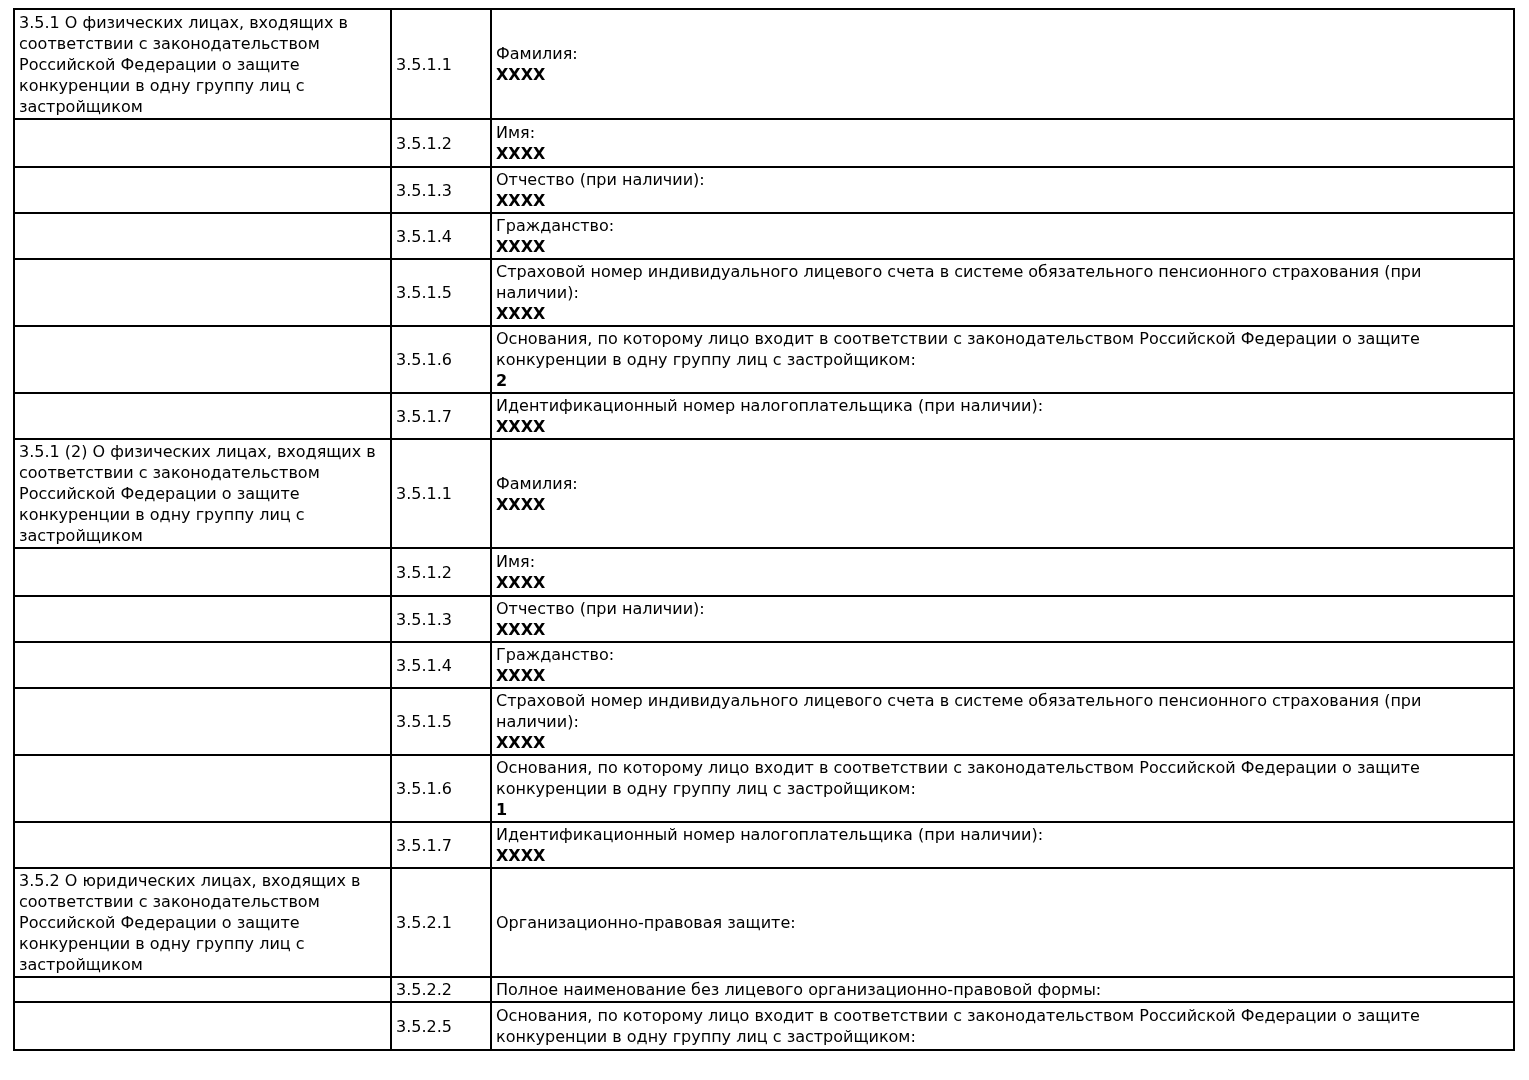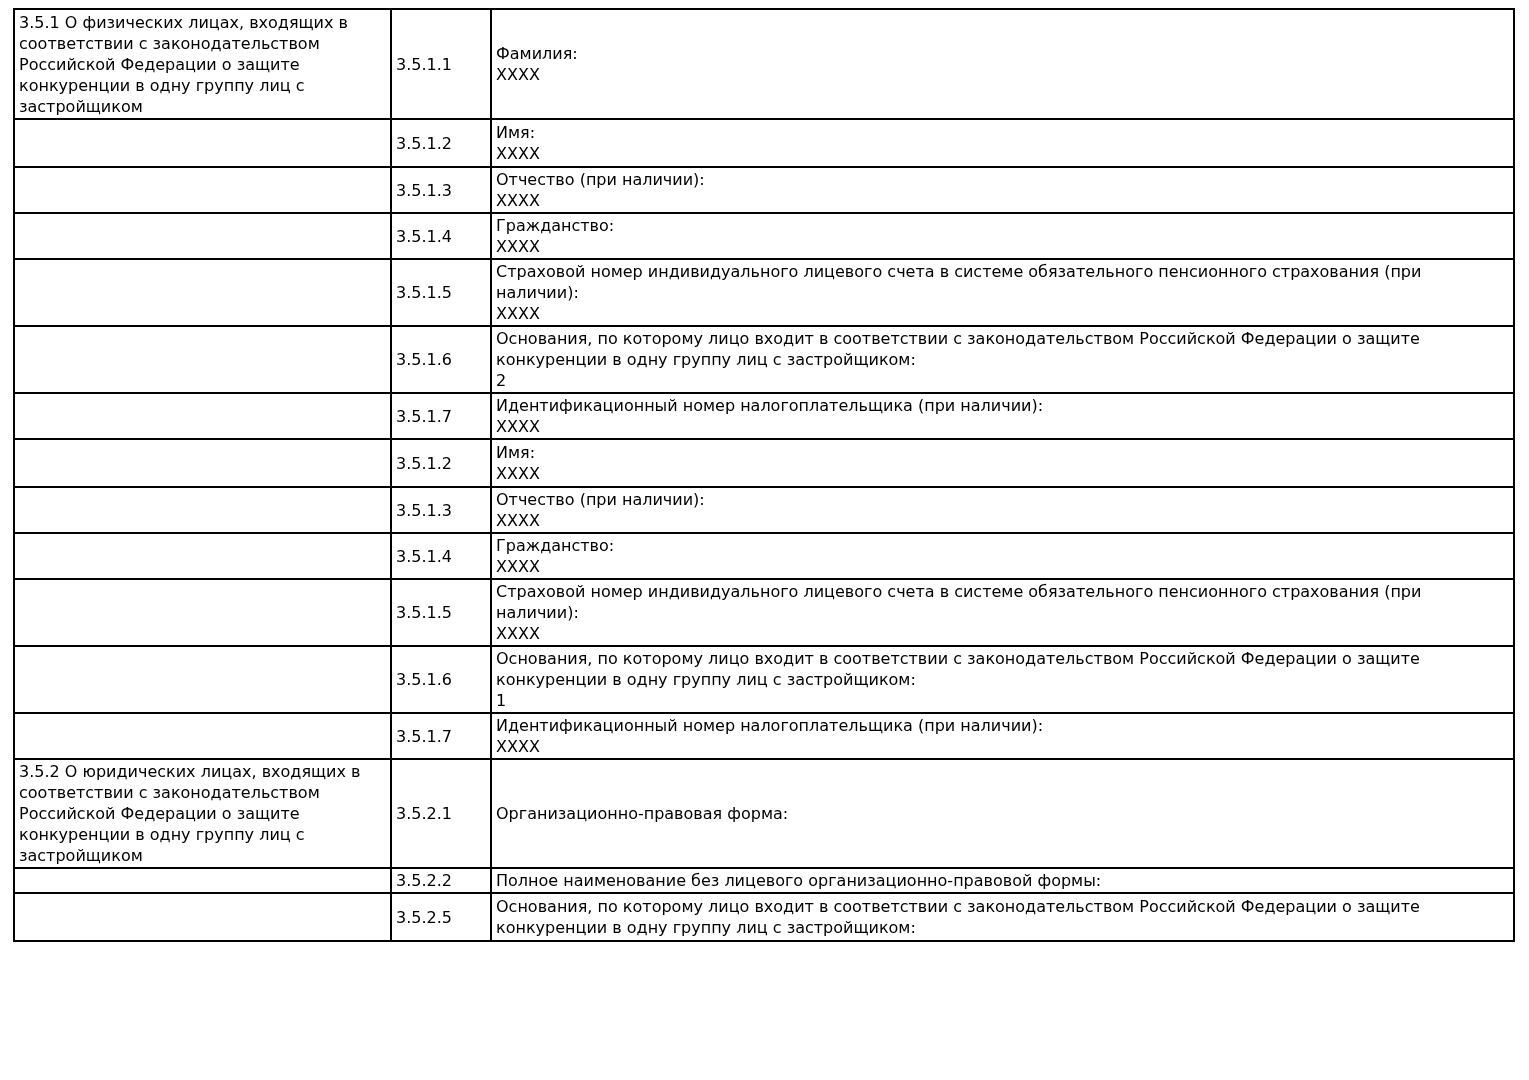--- a/index.html
+++ b/index.html
@@ -34,21 +34,21 @@
   }
   td.desc {
     vertical-align: top;
     padding: 1px 2px 1px 3px;
   }
   td.num {
     padding-left: 6px;
     margin-left: 33px;
   }
   td.field .label { font-weight: normal; }
-  td.field .value { font-weight: normal; }
+  td.field .value { font-weight: bold; }
 </style>
 </head>
 <body>
 
 <div class="page">
   <table class="decl">
     <colgroup>
       <col style="width:377px">
       <col style="width:100px">
       <col style="width:1023px">
@@ -107,20 +107,30 @@
       </tr>
       <tr style="height:45px">
         <td class="desc"></td>
         <td class="num"><span>3.5.1.7</span></td>
         <td class="field">
           <div class="label">Идентификационный номер налогоплательщика (при наличии):</div>
           <div class="value">XXXX</div>
         </td>
       </tr>
 
+      <tr style="height:106px">
+        <td class="desc">
+            <div>3.5.1 (2) О физических лицах, входящих в соответствии с законодательством Российской Федерации о защите конкуренции в одну группу лиц с застройщиком</div>
+          </td>
+        <td class="num"><span>3.5.1.1</span></td>
+        <td class="field">
+          <div class="label">Фамилия:</div>
+          <div class="value">XXXX</div>
+        </td>
+      </tr>
       <tr style="height:48px">
         <td class="desc"></td>
         <td class="num"><span>3.5.1.2</span></td>
         <td class="field">
           <div class="label">Имя:</div>
           <div class="value">XXXX</div>
         </td>
       </tr>
       <tr style="height:45px">
         <td class="desc"></td>
@@ -162,21 +172,21 @@
           <div class="value">XXXX</div>
         </td>
       </tr>
 
       <tr style="height:106px">
         <td class="desc">
             <div>3.5.2 О юридических лицах, входящих в соответствии с законодательством Российской Федерации о защите конкуренции в одну группу лиц с застройщиком</div>
           </td>
         <td class="num"><span>3.5.2.1</span></td>
         <td class="field">
-          <div class="label">Организационно-правовая форма:</div>
+          <div class="label">Организационно-правовая защите:</div>
           <div class="value"></div>
         </td>
       </tr>
       <tr style="height:25px">
         <td class="desc"></td>
         <td class="num"><span>3.5.2.2</span></td>
         <td class="field">
           <div class="label">Полное наименование без лицевого организационно-правовой формы:</div>
           <div class="value"></div>
         </td>

